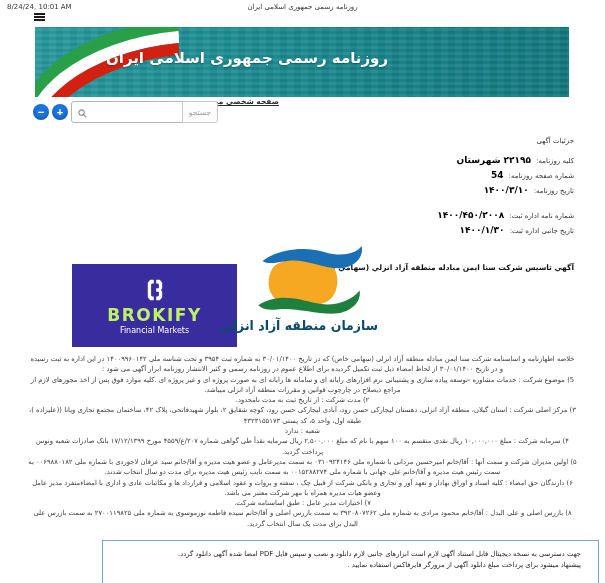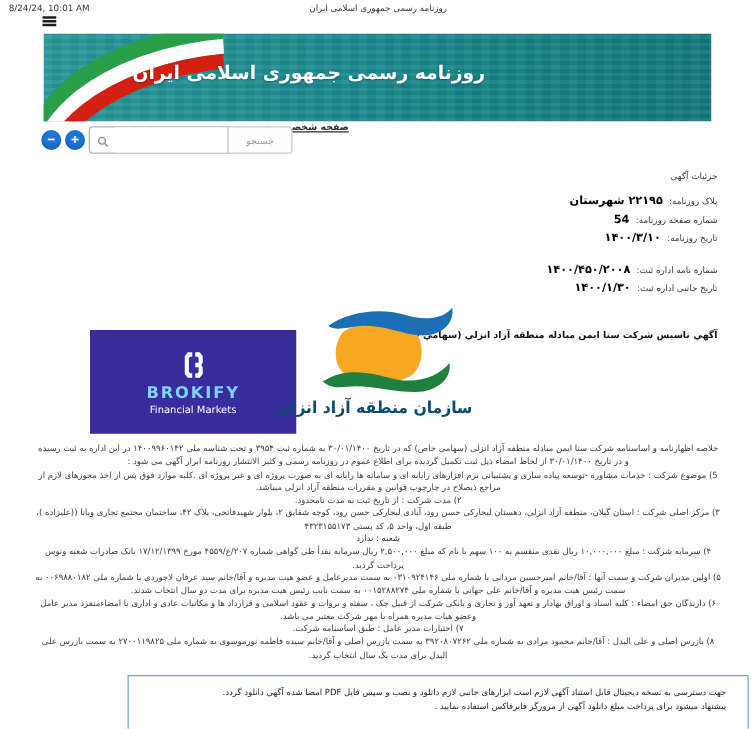--- a/index.html
+++ b/index.html
@@ -36,39 +36,39 @@
   
   .search-row { top:101px; left:33px; display:flex; align-items:center; gap:3px; }
   .round-btn { width:16px; height:16px; border-radius:50%; background:#1b74d8; color:#fff;
             border:none; font-size:11px; line-height:15px; text-align:center; font-weight:bold;
             cursor:pointer; padding:0; box-shadow:inset 0 -2px 3px rgba(0,0,0,.18); }
   .search-group { display:flex; align-items:stretch; height:22px; }
   .search-box { display:flex; align-items:center; width:112px; background:#fff;
             border:1px solid #b5b5b5; border-radius:3px 0 0 3px; }
   .search-box .mag { width:20px; text-align:center; }
   .search-box input { border:none; outline:none; flex:1; min-width:0; font-size:8px; height:100%; }
-  .search-btn { width:52px; background:#fdfdfd; border:1px solid #c9c9c9; margin-left:-1px;
+  .search-btn { width:36px; background:#fdfdfd; border:1px solid #c9c9c9; margin-left:-1px;
             border-radius:0 3px 3px 0; color:#9a9a9a; font-size:7.5px; cursor:pointer;
             font-family:"DejaVu Sans", sans-serif; }
 
   
   .details-heading { top:137px; right:31px; font-size:7px; color:#333; direction:rtl; }
   .details { top:152px; right:31px; direction:rtl; text-align:right; }
   .detail-row { line-height:11px; white-space:nowrap; }
   .detail-row .lbl { font-size:7px; color:#333; }
   .detail-row .val { font-size:9px; font-weight:bold; color:#000; }
   .detail-gap { height:10px; }
 
   
   .ad-title { top:227px; right:31px; font-size:7.5px; font-weight:bold; color:#111; direction:rtl;margin-top:36px; }
 
   
   .brokify { top:264px; left:72px; width:165px; height:83px; background:#382c9e;
             display:flex; flex-direction:column; align-items:center; justify-content:center; }
-  .brokify-name { color:#7dd3fc; font-size:13px; font-weight:bold; letter-spacing:1.5px; margin-top:2px; }
+  .brokify-name { color:#bef264; font-size:17px; font-weight:bold; letter-spacing:1.5px; margin-top:2px; }
   .brokify-sub { color:#fff; font-size:8px; margin-top:1px; }
   .anzali { top:244px; left:242px; width:136px; text-align:center; }
   .anzali-caption { font-size:12.5px; font-weight:bold; color:#0c4a6e; direction:rtl;
             margin-top:-6px; white-space:nowrap; transform:scaleY(1.05); }
 
   
   .article { top:354px; left:28px; width:549px; direction:rtl; text-align:center;
             font-size:6.8px; line-height:10.3px; color:#3b3b3b; }
   .article p { margin:0; }
 
@@ -116,21 +116,21 @@
       </span>
       <input type="text" placeholder="" style="">
     </div>
     <button class="search-btn">جستجو</button>
   </div>
 </div>
 
 <div class="abs details-heading">جزئیات آگهی</div>
 <div class="abs details">
   <div class="detail-row">
-    <span class="lbl">پلاک روزنامه:</span>
+    <span class="lbl">کلیه روزنامه:</span>
     <span class="val">۲۲۱۹۵ شهرستان</span>
   </div>
   <div class="detail-row">
     <span class="lbl">شماره صفحه روزنامه:</span>
     <span class="val">54</span>
   </div>
   <div class="detail-row">
     <span class="lbl">تاریخ روزنامه:</span>
     <span class="val">۱۴۰۰/۳/۱۰</span>
   </div>

